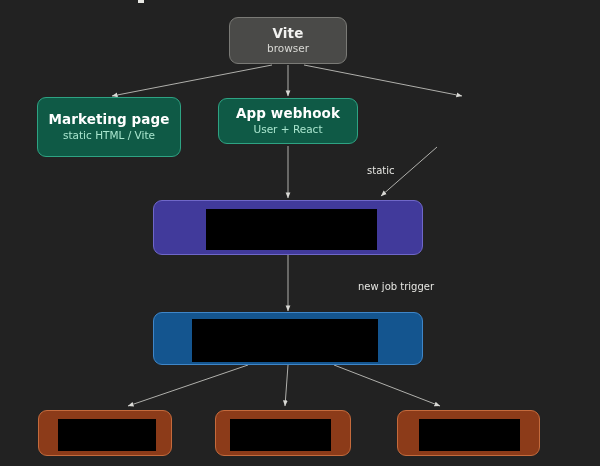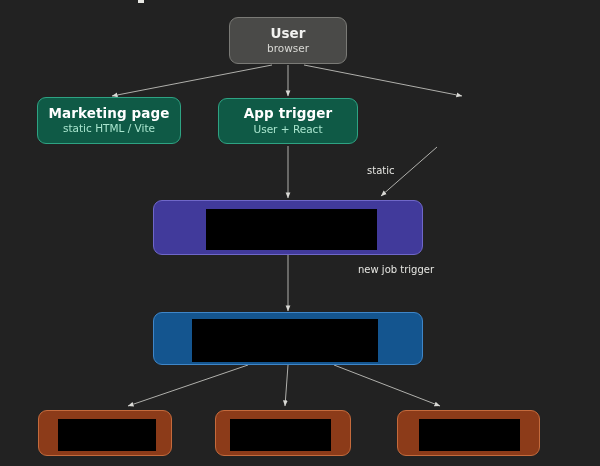--- a/index.html
+++ b/index.html
@@ -123,31 +123,31 @@
 
       <path d="M248,365 L128,406"></path>
 
       <path d="M288,365 L285,406"></path>
 
       <path d="M334,365 L440,406"></path>
     </g>
   </svg>
 
   <div class="node n-user" style="left:229px; top:17px; width:118px; height:47px;">
-    <div class="title">User</div>
+    <div class="title">Vite</div>
     <div class="sub">browser</div>
   </div>
 
-  <div class="node n-teal" style="left:37px; top:97px; width:144px; height:47px;">
+  <div class="node n-teal" style="left:37px; top:97px; width:144px; height:60px;">
     <div class="title">Marketing page</div>
     <div class="sub">static HTML / Vite</div>
   </div>
 
   <div class="node n-teal" style="left:218px; top:98px; width:140px; height:46px;">
-    <div class="title">App trigger</div>
+    <div class="title">App webhook</div>
     <div class="sub">User + React</div>
   </div>
 
 
   <div class="node n-purple" style="left:153px; top:200px; width:270px; height:55px;">
     <div class="redacted" style="left:52px; top:8px; width:171px; height:41px;"></div>
   </div>
 
   <div class="node n-blue" style="left:153px; top:312px; width:270px; height:53px;">
     <div class="redacted" style="left:38px; top:6px; width:186px; height:43px;"></div>
@@ -160,15 +160,15 @@
   <div class="node n-rust" style="left:215px; top:410px; width:136px; height:46px;">
     <div class="redacted" style="left:14px; top:8px; width:101px; height:32px;"></div>
   </div>
 
   <div class="node n-rust" style="left:397px; top:410px; width:143px; height:46px;">
     <div class="redacted" style="left:21px; top:8px; width:101px; height:32px;"></div>
   </div>
 
   <div class="edge-label" style="left:367px; top:165px;">static</div>
 
-  <div class="edge-label" style="left:310px; top:264px;padding-left:48px;">new job trigger</div>
+  <div class="edge-label" style="left:310px; top:281px;padding-left:48px;">new job trigger</div>
 
 </div>
 
 </body></html>

